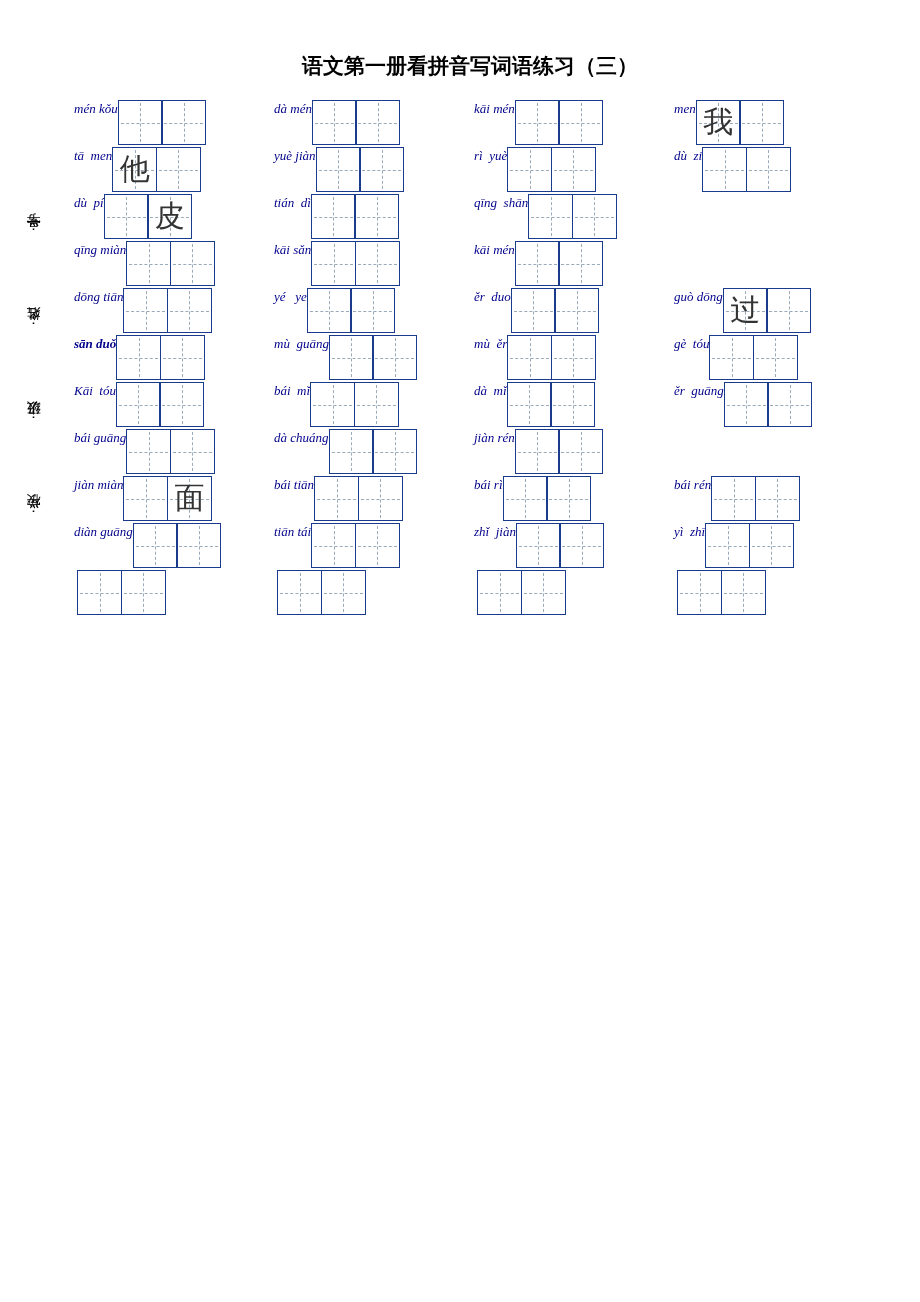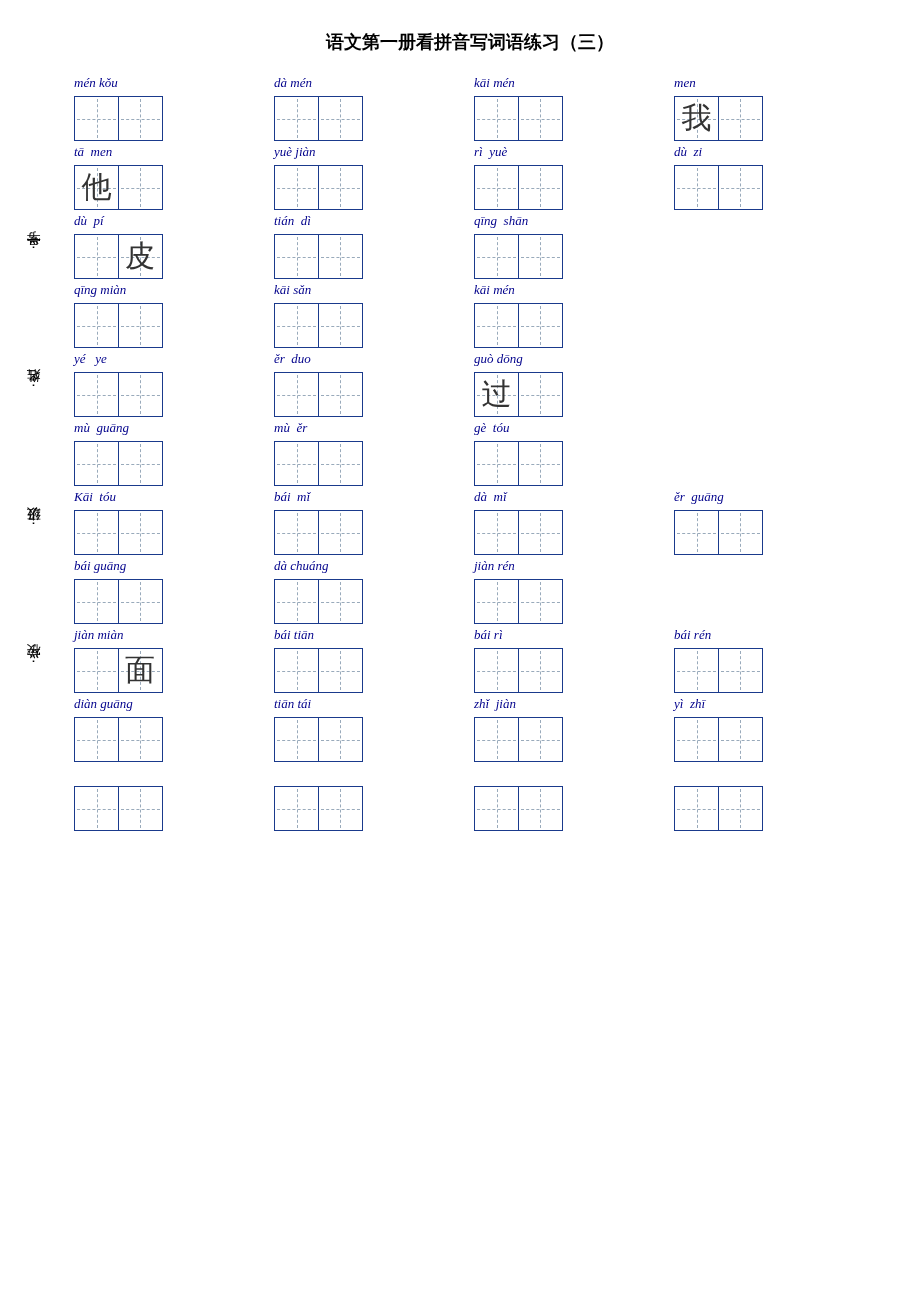--- a/index.html
+++ b/index.html
@@ -10,25 +10,26 @@
       min-height: 1302px;
       position: relative;
     }
 
     .full-page {
       padding: 30px 50px 30px 70px;
     }
 
     h1.page-title {
       text-align: center;
-      font-size: 18px;
+      font-size: 21px;
       font-family: "SimSun", "宋体", serif;
       color: #000;
       margin-bottom: 20px;
       font-weight: bold;
+      margin-top: 22px;
     }
 
     .all-rows {
       position: relative;
     }
 
     .annot-text {
       position: absolute;
       left: -45px;
       writing-mode: vertical-lr;
@@ -39,21 +40,21 @@
     }
 
     .four-items {
       display: grid;
       grid-template-columns: repeat(4, 1fr);
       width: 100%;
     }
 
     .one-item {
       display: flex;
-      flex-direction: column;
+      flex-direction: row;
       padding: 0 4px 2px 4px;
     }
 
     .one-item .pyin {
       font-size: 13px;
       font-family: "Times New Roman", serif;
       font-style: italic;
       color: #00008b;
       min-height: 20px;
       margin-bottom: 2px;
@@ -256,20 +257,27 @@
         <div class="pyin">&nbsp;</div>
         <div class="cells-row">
         </div>
       </div>
     </div>
 
     <div style="position:relative;">
       <div class="annot-text">姓名：</div>
       <div class="four-items">
         <div class="one-item">
+          <div class="pyin">dōng tiān</div>
+          <div class="cells-row">
+            <div class="one-sq empty-sq"></div>
+            <div class="one-sq empty-sq"></div>
+          </div>
+        </div>
+        <div class="one-item">
           <div class="pyin">yé &nbsp; ye</div>
           <div class="cells-row">
             <div class="one-sq empty-sq"></div>
             <div class="one-sq empty-sq"></div>
           </div>
         </div>
         <div class="one-item">
           <div class="pyin">ěr &nbsp;duo</div>
           <div class="cells-row">
             <div class="one-sq empty-sq"></div>
@@ -283,20 +291,27 @@
                 <span class="hz">过</span>
               </div>
             <div class="one-sq empty-sq"></div>
           </div>
         </div>
       </div>
     </div>
 
     <div class="four-items">
       <div class="one-item">
+        <div class="pyin"><b>sān duǒ</b></div>
+        <div class="cells-row">
+          <div class="one-sq empty-sq"></div>
+          <div class="one-sq empty-sq"></div>
+        </div>
+      </div>
+      <div class="one-item">
         <div class="pyin">mù &nbsp;guāng</div>
         <div class="cells-row">
           <div class="one-sq empty-sq"></div>
           <div class="one-sq empty-sq"></div>
         </div>
       </div>
       <div class="one-item">
         <div class="pyin">mù &nbsp;ěr</div>
         <div class="cells-row">
           <div class="one-sq empty-sq"></div>

